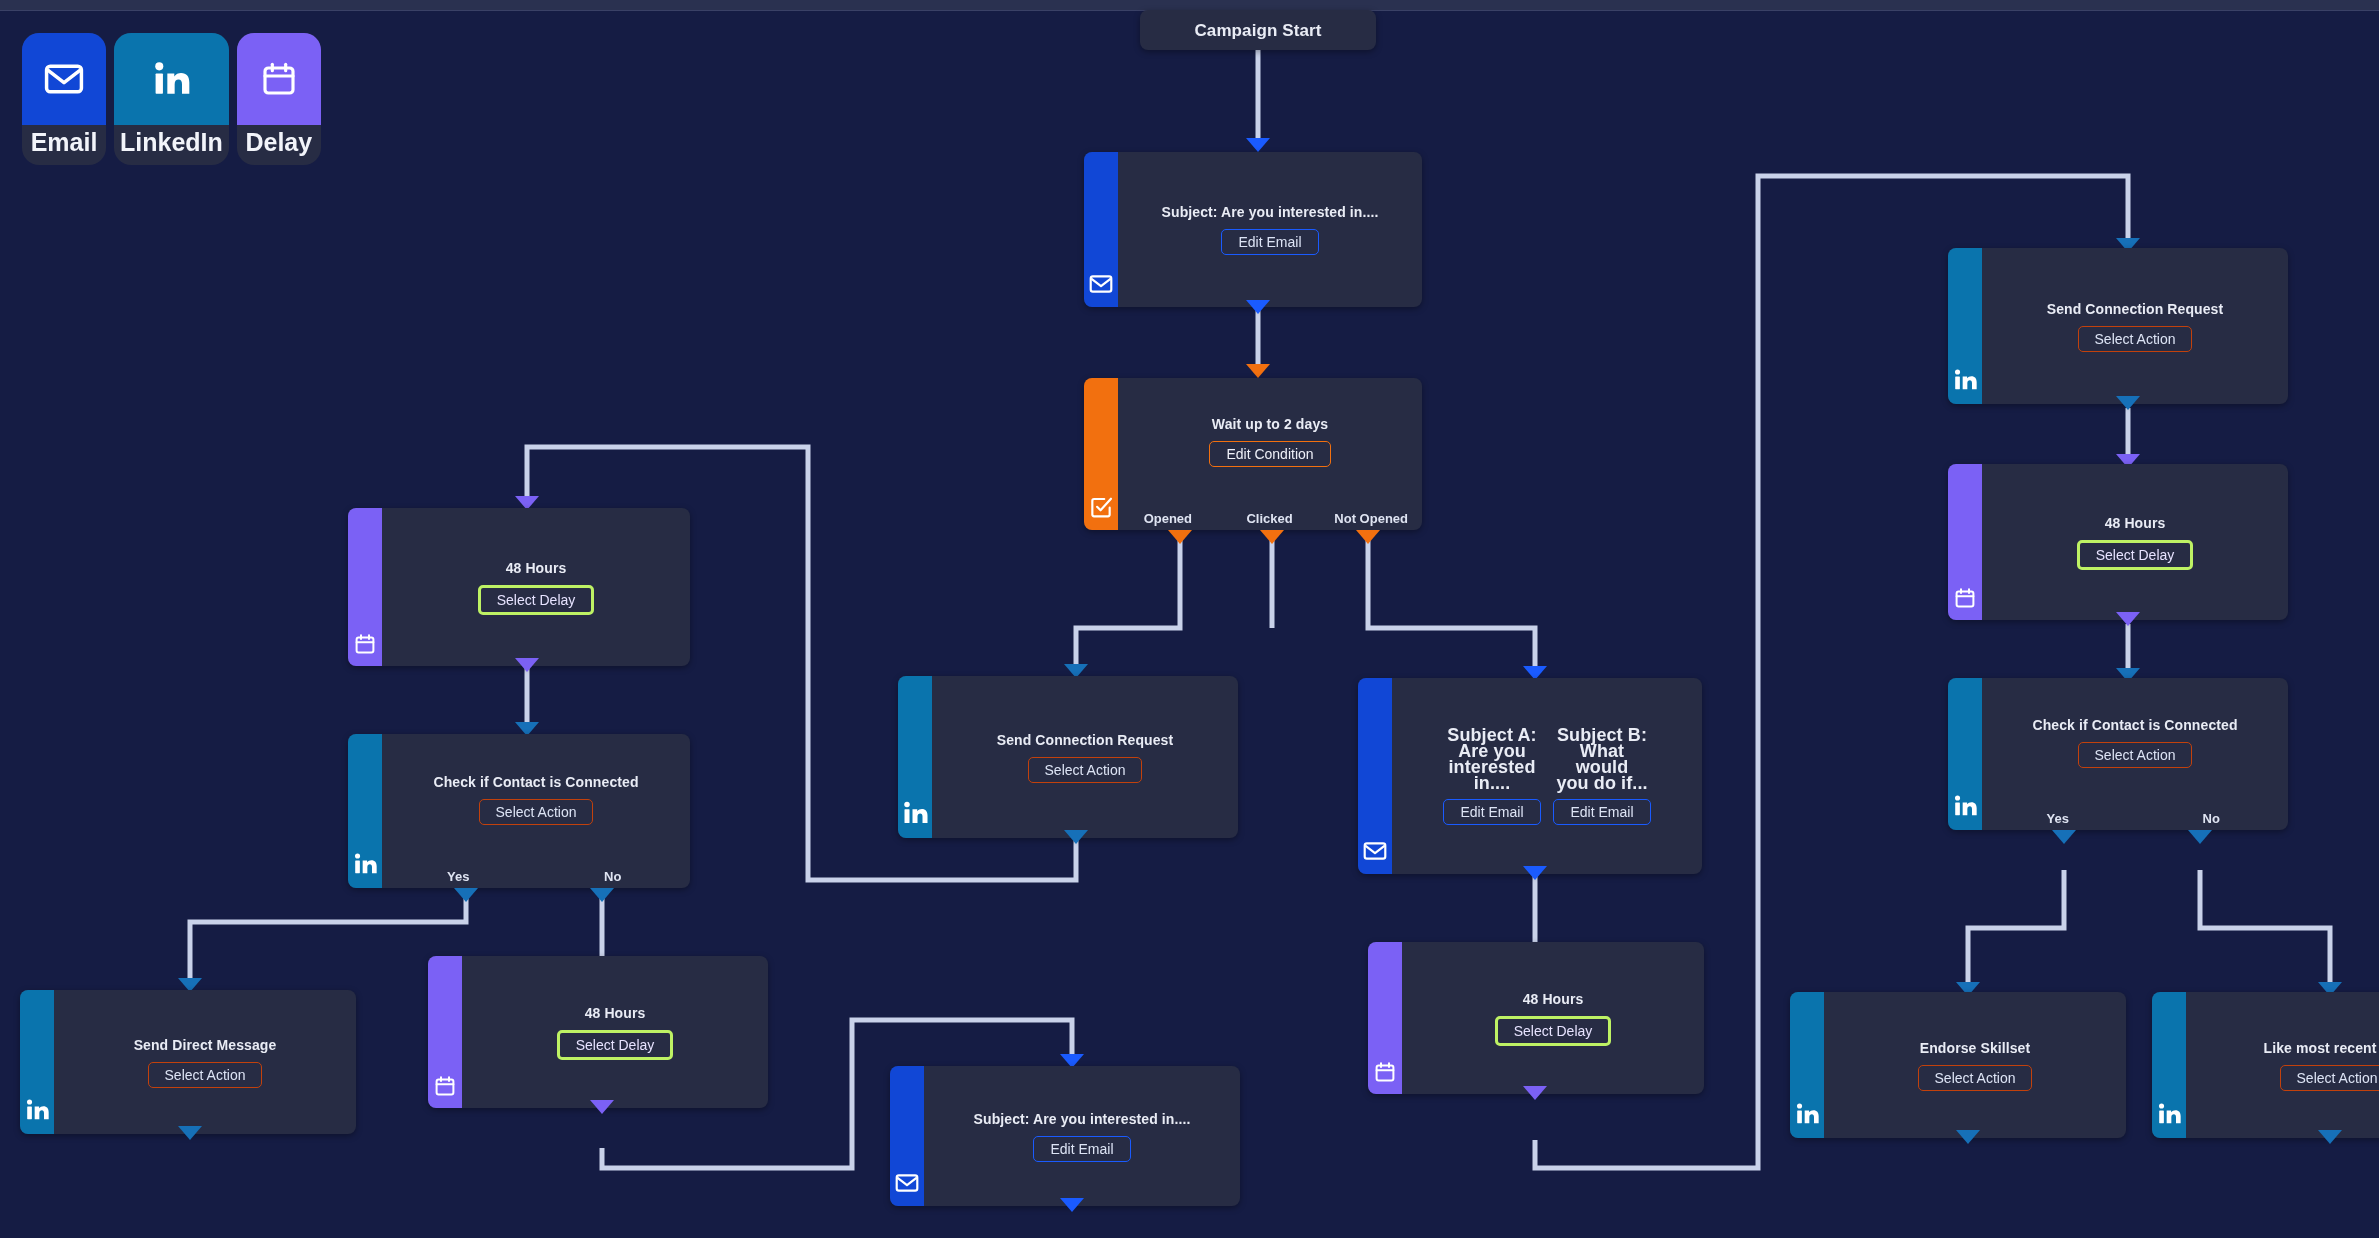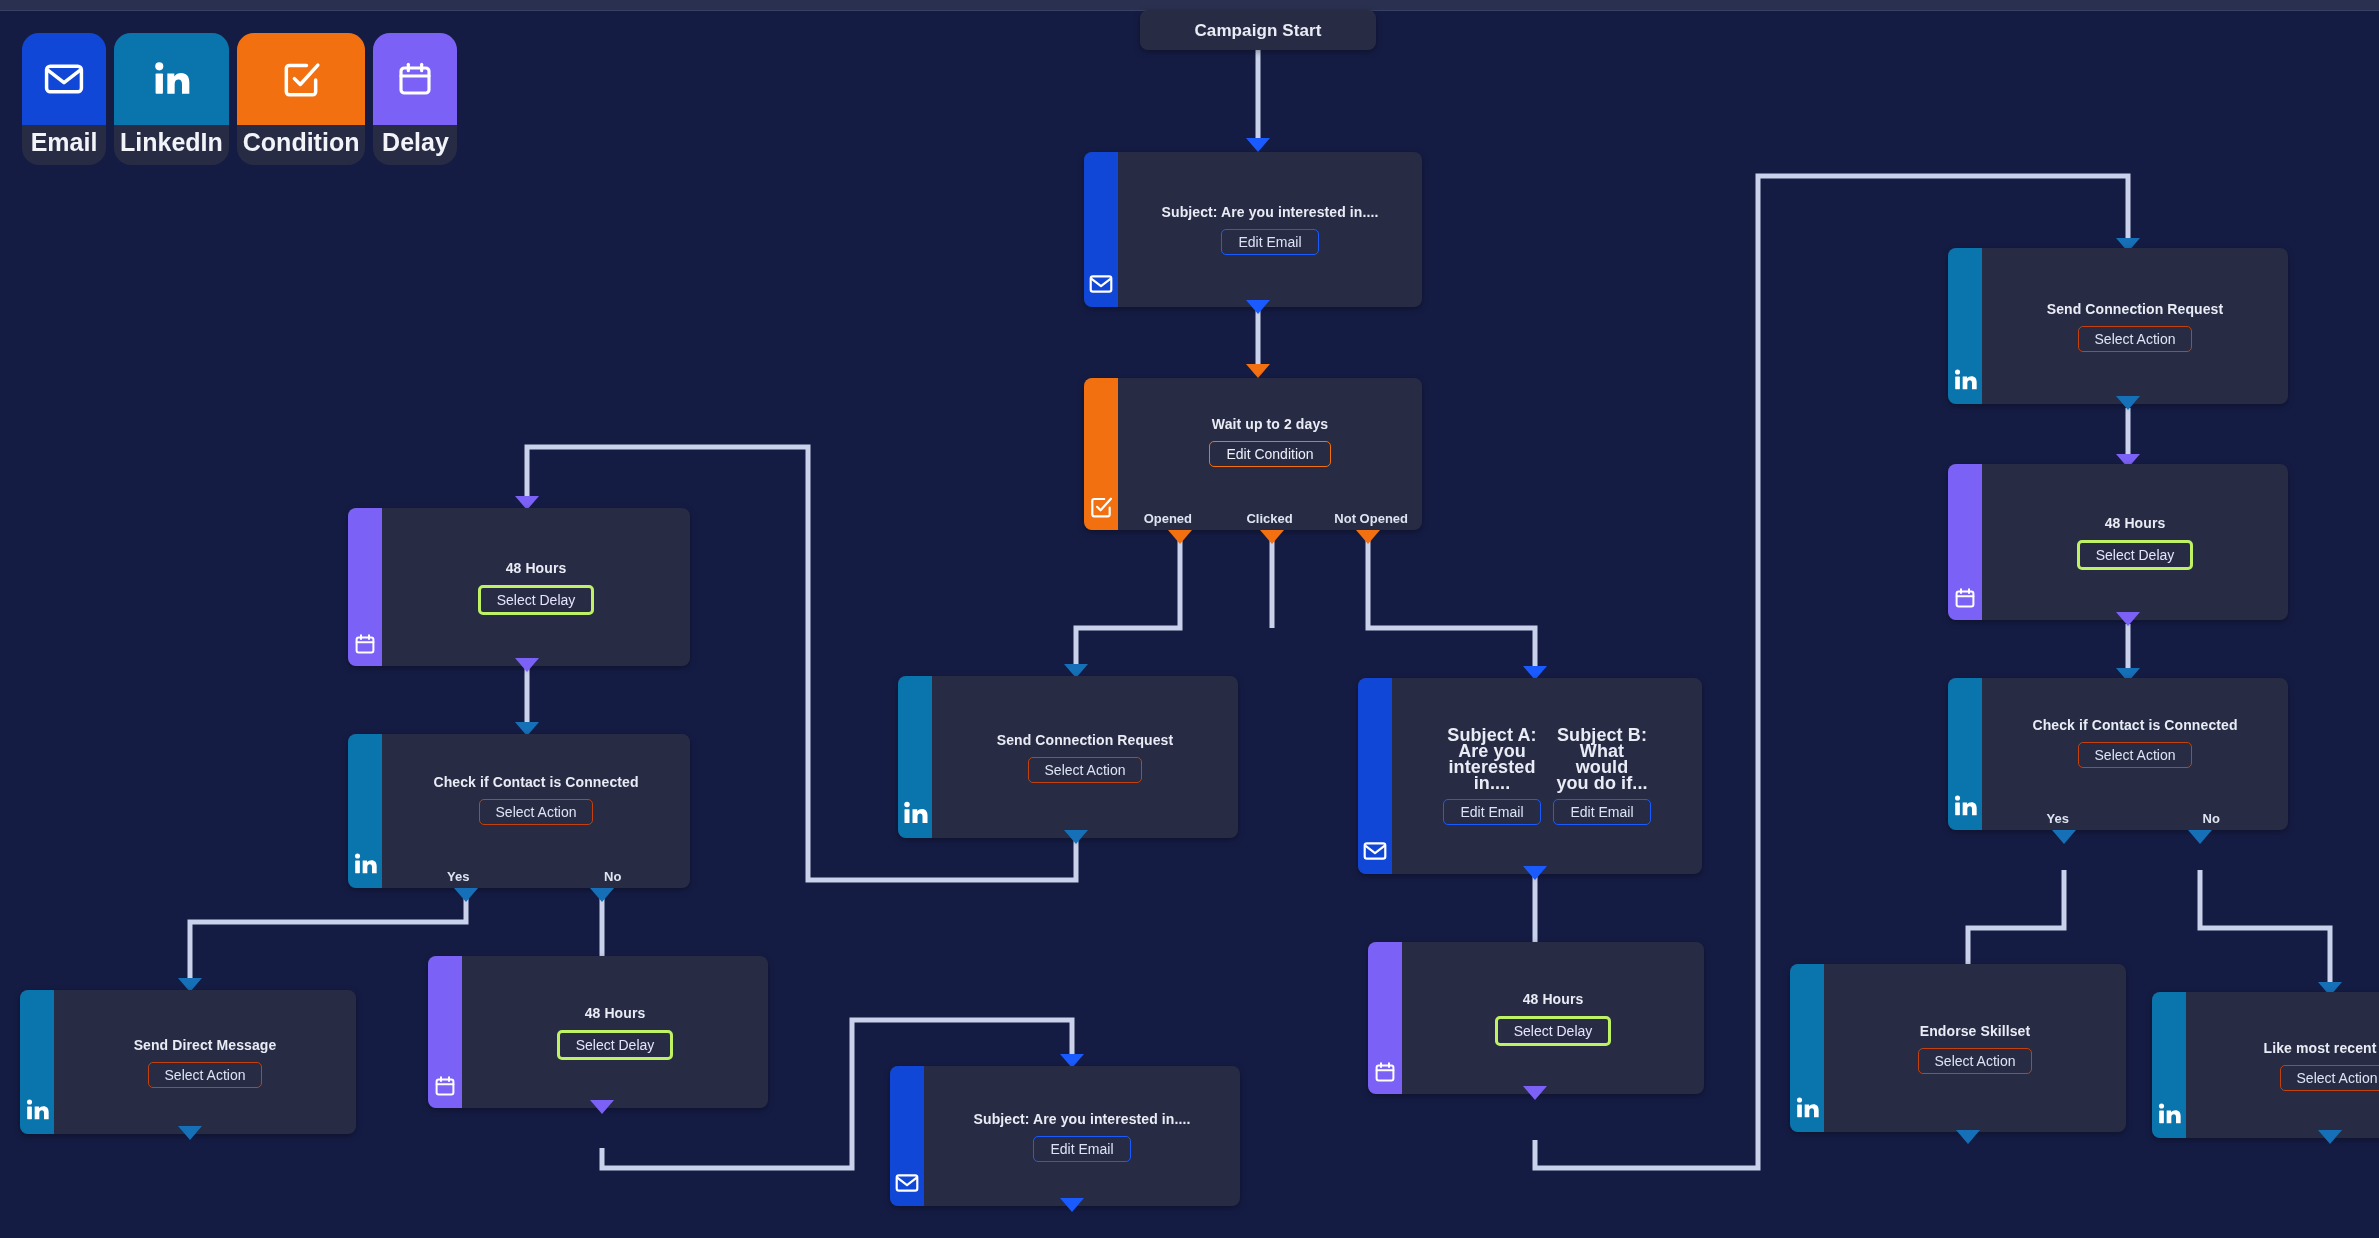--- a/index.html
+++ b/index.html
@@ -116,29 +116,20 @@
     <div class="pal-icon">
       <svg class="ico" width="44" height="44" viewBox="0 0 24 24" fill="#ffffff">
         <circle cx="5.6" cy="5.1" r="2.2"></circle>
         <rect x="3.6" y="9" width="4" height="11" rx="0.4"></rect>
         <path d="M10 9 h3.8 v1.6 c0.8-1.3 2.2-1.9 3.7-1.9 3 0 4.5 1.9 4.5 5.2 V20 h-4 v-5.2c0-1.6-0.6-2.5-1.9-2.5-1.2 0-2.1 0.8-2.1 2.5V20 H10 z"></path>
       </svg>
     </div>
     <div class="pal-label">LinkedIn</div>
   </div>
 
-  <div class="pal-item pal-condition wide">
-    <div class="pal-icon">
-      <svg class="ico" width="44" height="44" viewBox="0 0 24 24" fill="none" stroke="#ffffff" stroke-width="1.9" stroke-linecap="round" stroke-linejoin="round">
-        <path d="M20 12.6V19a1.6 1.6 0 0 1-1.6 1.6H5.6A1.6 1.6 0 0 1 4 19V6.2A1.6 1.6 0 0 1 5.6 4.6H15"></path>
-        <path d="M8.4 11.8 11.6 15 21.2 4.4"></path>
-      </svg>
-    </div>
-    <div class="pal-label">Condition</div>
-  </div>
 
   <div class="pal-item pal-delay wide">
     <div class="pal-icon">
       <svg class="ico" width="40" height="40" viewBox="0 0 24 24" fill="none" stroke="#ffffff" stroke-width="1.9" stroke-linecap="round" stroke-linejoin="round">
         <rect x="3.6" y="5.4" width="16.8" height="15" rx="2"></rect>
         <path d="M3.6 10.2 H20.4"></path>
         <path d="M8 3.2 V7"></path>
           <path d="M16 3.2 V7"></path>
       </svg>
     </div>
@@ -472,21 +463,21 @@
 <svg style="position:absolute;left:2052px;top:830px;" width="24" height="14">
     <polygon points="0,0 24,0 12,14" fill="#1670b8"></polygon>
   </svg>
 <svg style="position:absolute;left:2188px;top:830px;" width="24" height="14">
     <polygon points="0,0 24,0 12,14" fill="#1670b8"></polygon>
   </svg>
 
 <svg style="position:absolute;left:1956px;top:982px;" width="24" height="14">
     <polygon points="0,0 24,0 12,14" fill="#1670b8"></polygon>
   </svg>
-<div class="node" style="left:1790px;top:964px;width:336px;height:168px;">
+<div class="node" style="left:1790px;top:992px;width:336px;height:146px;">
   <div class="stripe st-linkedin">
     <span>
       <svg width="28" height="28" viewBox="0 0 24 24" fill="#fff">
         <circle cx="5.6" cy="5.1" r="2.2"></circle>
           <rect x="3.6" y="9" width="4" height="11" rx="0.4"></rect>
         <path d="M10 9 h3.8 v1.6 c0.8-1.3 2.2-1.9 3.7-1.9 3 0 4.5 1.9 4.5 5.2 V20 h-4 v-5.2c0-1.6-0.6-2.5-1.9-2.5-1.2 0-2.1 0.8-2.1 2.5V20 H10 z"></path>
       </svg>
     </span>
   </div>
   <div class="body">

